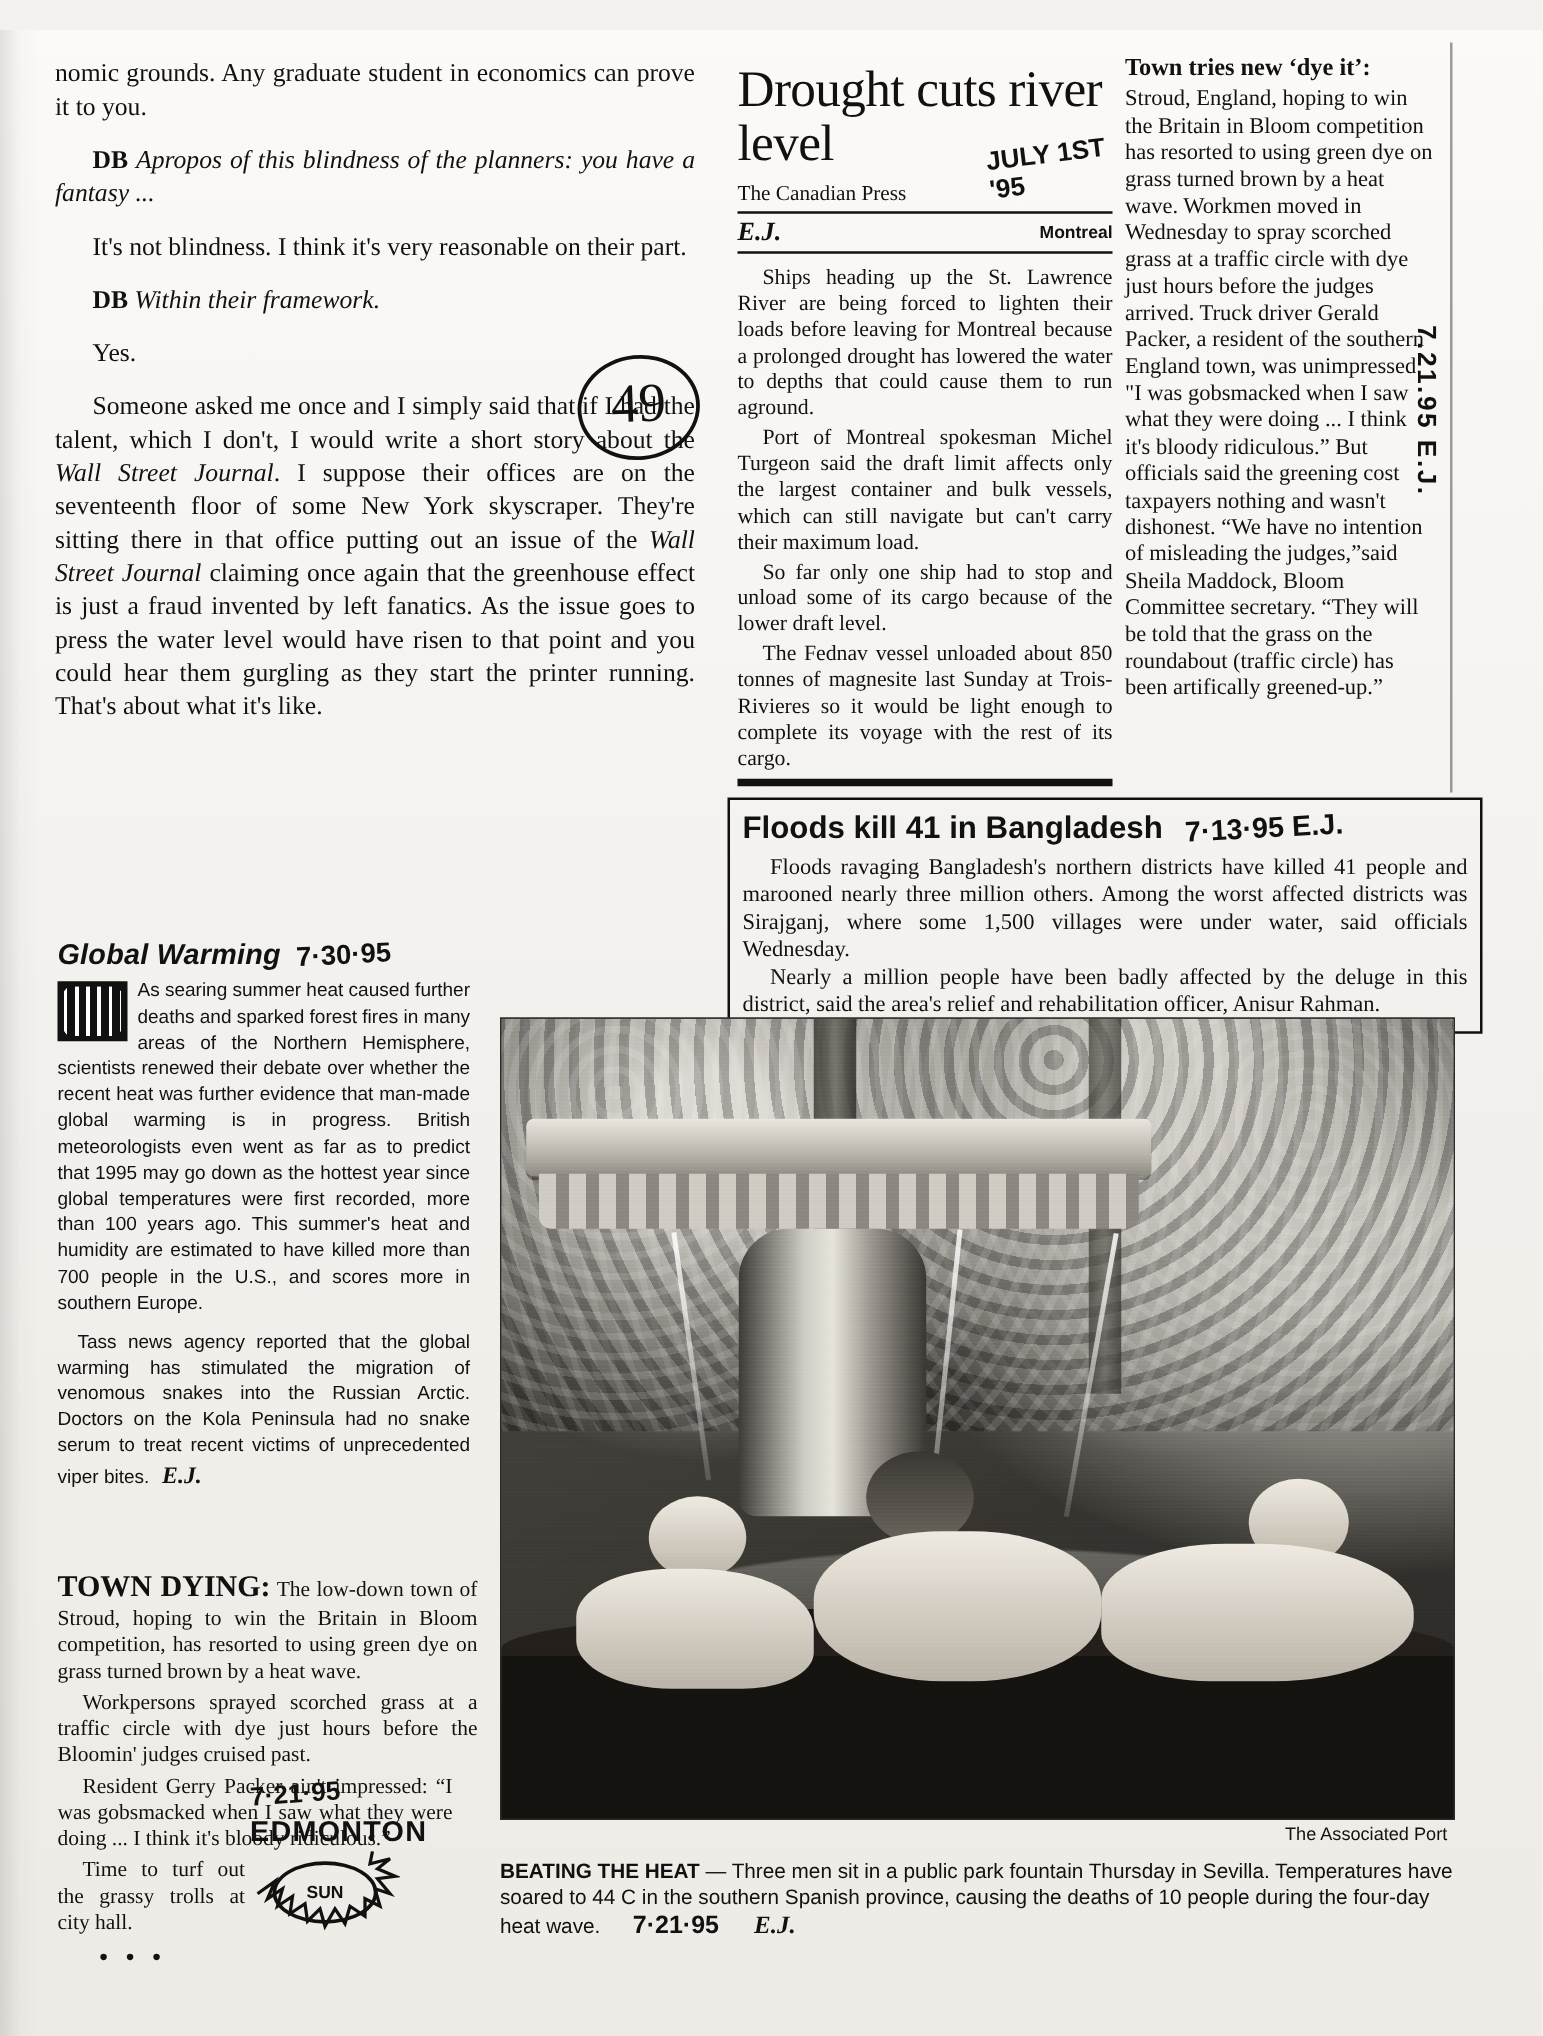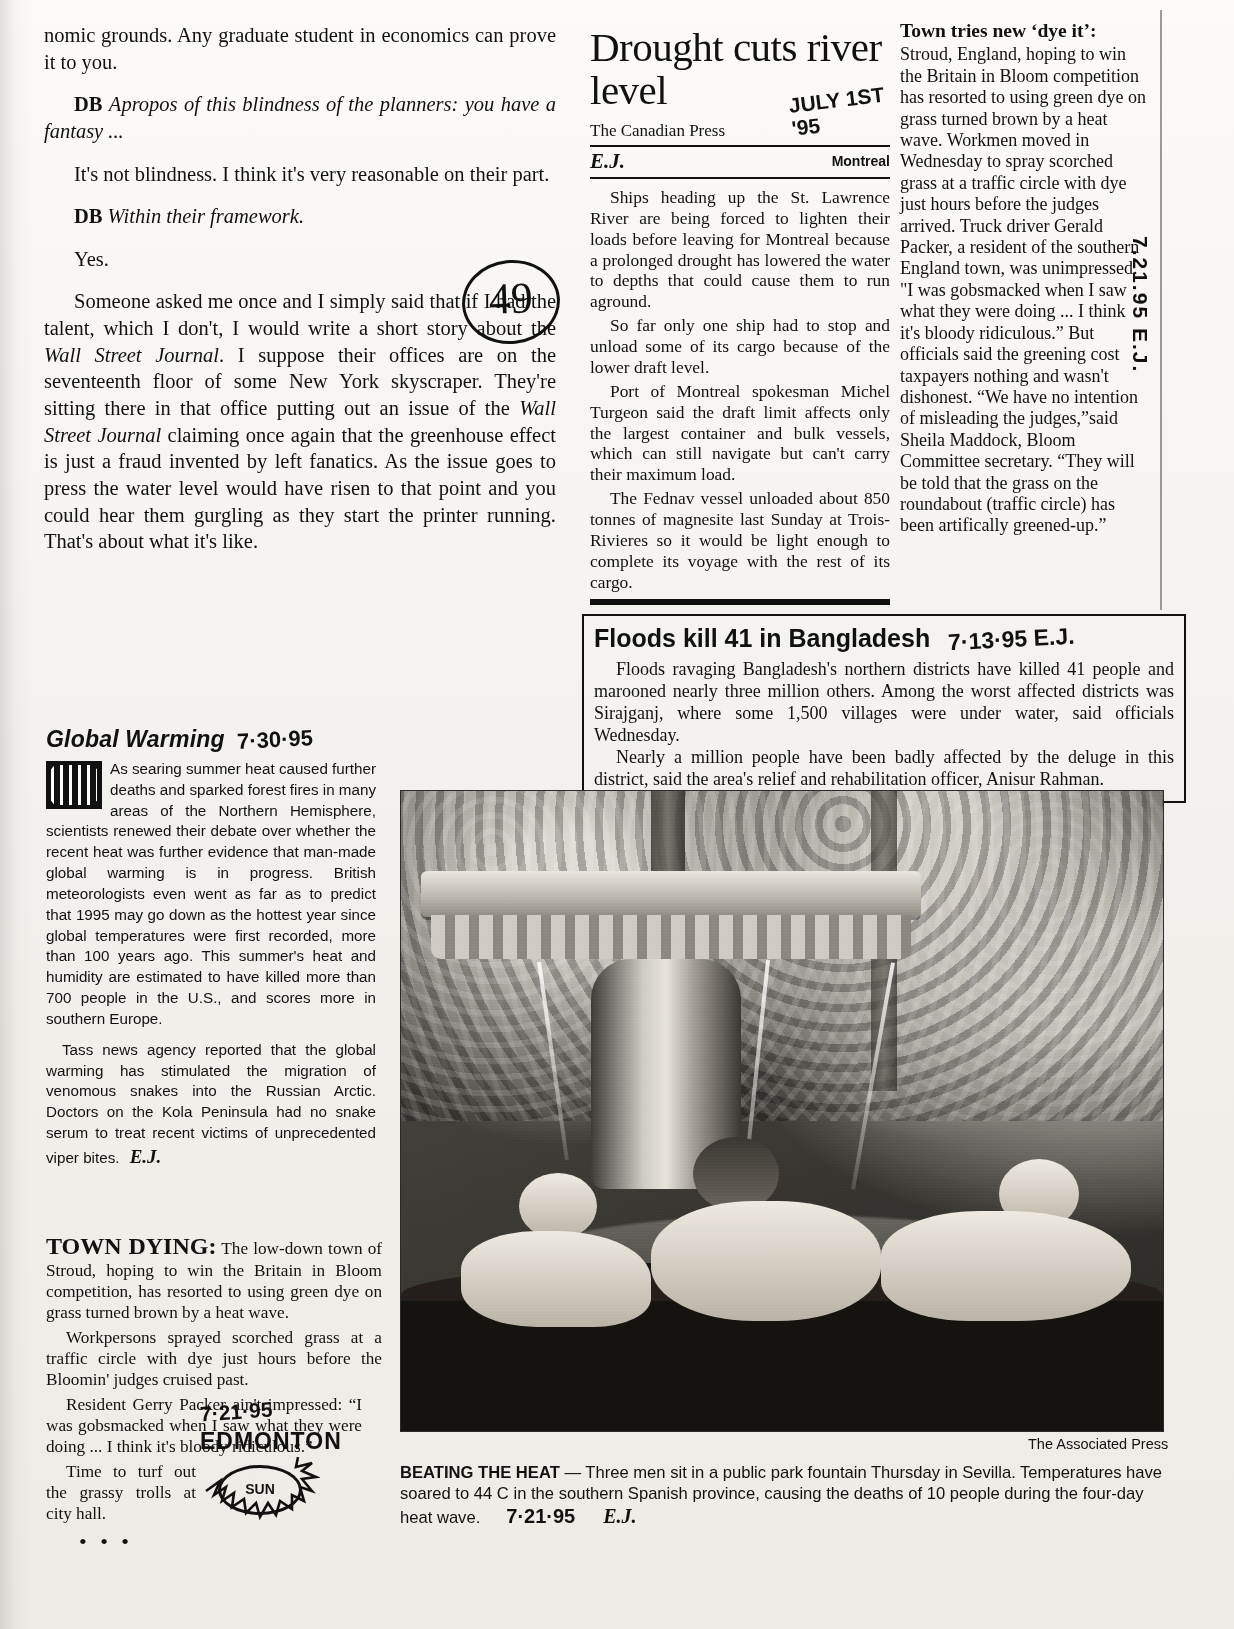--- a/index.html
+++ b/index.html
@@ -10,20 +10,21 @@
     color:#111;
     position:relative;
     overflow:hidden;
   }
   
   .page{
     position:absolute;inset:0;
     background:
       linear-gradient(90deg, rgba(0,0,0,0.10) 0px, rgba(0,0,0,0.02) 16px, rgba(0,0,0,0) 34px),
       linear-gradient(180deg, #fbfaf7 0%, #f2f0ec 55%, #eeebe6 100%);
+    margin-top: 24px;
   }
   .col{position:absolute;}
   
   #left{left:44px;top:22px;width:512px;}
   #left p{margin:0 0 16px 0;font-size:20.5px;line-height:1.30;text-align:justify;}
   #left p.indent{text-indent:30px;}
   .db{font-weight:bold;}
   .ital{font-style:italic;}
   .circle49{
     position:absolute;left:418px;top:238px;width:92px;height:78px;
@@ -261,22 +262,22 @@
     <div class="hand" style="position:absolute;left:200px;top:62px;font-size:21px;line-height:1.1;width:100px;transform:rotate(-7deg);">JULY 1ST '95</div>
     <div class="drought-credit">The Canadian Press</div>
     <div class="rule"></div>
     <div class="byline-row">
       <span class="sig" style="font-size:21px;">E.J.</span>
       <span class="mtl">Montreal</span>
     </div>
     <div class="rule2"></div>
     <div class="drought-body">
       <p>Ships heading up the St. Lawrence River are being forced to lighten their loads before leaving for Montreal because a prolonged drought has lowered the water to depths that could cause them to run aground.</p>
+      <p>Port of Montreal spokesman Michel Turgeon said the draft limit affects only the largest container and bulk vessels, which can still navigate but can't carry their maximum load.</p>
       <p>So far only one ship had to stop and unload some of its cargo because of the lower draft level.</p>
-      <p>Port of Montreal spokesman Michel Turgeon said the draft limit affects only the largest container and bulk vessels, which can still navigate but can't carry their maximum load.</p>
       <p>The Fednav vessel unloaded about 850 tonnes of magnesite last Sunday at Trois-Rivieres so it would be light enough to complete its voyage with the rest of its cargo.</p>
     </div>
     <div class="thickrule"></div>
   </div>
 
   <div class="col" id="dye">
     <div class="dye-head">Town tries new ‘dye it’:</div>
     <div class="dye-body">
       <p>Stroud, England, hoping to win the Britain in Bloom competition has resorted to using green dye on grass turned brown by a heat wave. Workmen moved in Wednesday to spray scorched grass at a traffic circle with dye just hours before the judges arrived. Truck driver Gerald Packer, a resident of the southern England town, was unimpressed. "I was gobsmacked when I saw what they were doing ... I think it's bloody ridiculous.” But officials said the greening cost taxpayers nothing and wasn't dishonest. “We have no intention of misleading the judges,”said Sheila Maddock, Bloom Committee secretary. “They will be told that the grass on the roundabout (traffic circle) has been artifically greened-up.”</p>
     </div>
@@ -315,19 +316,19 @@
     <div class="bather" style="left:118px;top:382px;width:78px;height:66px;"></div>
     <div class="bather" style="left:60px;top:440px;width:190px;height:96px;border-radius:40% 50% 30% 40%;"></div>
     <div class="bather" style="left:292px;top:346px;width:86px;height:74px;background:linear-gradient(180deg,#3a3733,#6a655c);"></div>
     <div class="bather" style="left:250px;top:410px;width:230px;height:120px;border-radius:45%;"></div>
     <div class="bather" style="left:598px;top:368px;width:80px;height:70px;"></div>
     <div class="bather" style="left:480px;top:420px;width:250px;height:110px;border-radius:40% 50% 45% 35%;"></div>
 
     <div class="ph-noise"></div>
   </div>
 
-  <div class="ap-credit">The Associated Press</div>
+  <div class="ap-credit">The Associated Port</div>
 
   <div class="col" id="caption">
     <b>BEATING THE HEAT</b><span> — </span><span>Three men sit in a public park fountain Thursday in Sevilla. Temperatures have soared to 44 C in the southern Spanish province, causing the deaths of 10 people during the four-day heat wave.</span><span class="cap-date">7·21·95</span><span class="cap-sig">E.J.</span>
   </div>
 
 </div>
 
 </body></html>

